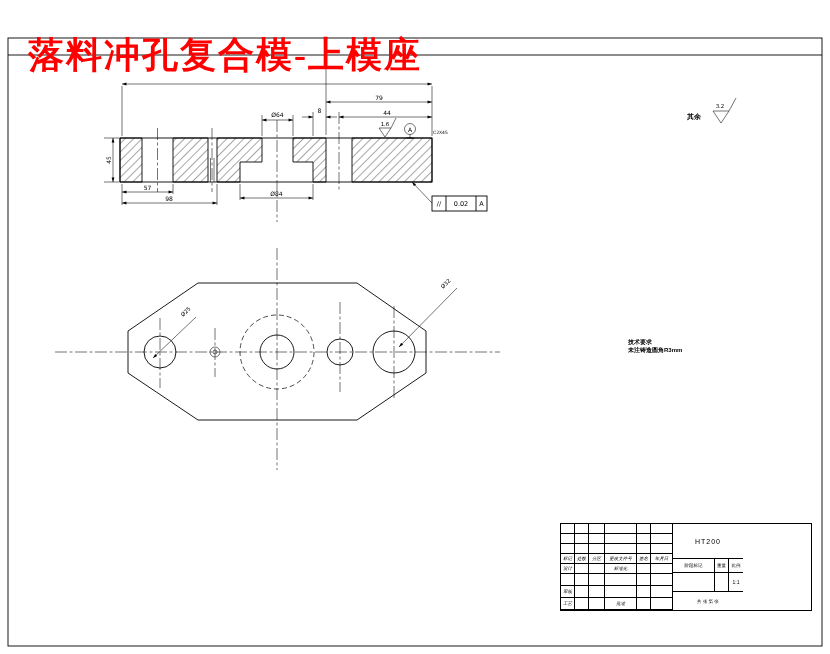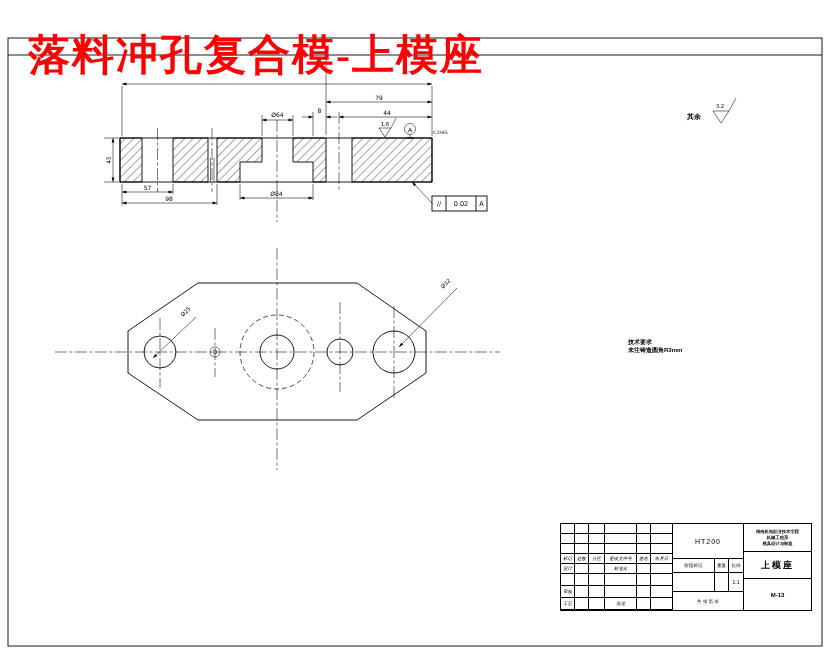--- a/index.html
+++ b/index.html
@@ -1,20 +1,20 @@
 <!DOCTYPE html>
 <html><head>
 <meta charset="utf-8">
 <style>
   html,body{margin:0;padding:0;background:#fff;}
   .sheet{position:relative;width:830px;height:654px;background:#ffffff;overflow:hidden;
          font-family:"Liberation Sans",sans-serif;}
   
   .dwg-title{position:absolute;left:28px;top:36px;width:470px;
-    font-family:"Liberation Serif",serif;font-weight:bold;font-size:42px;
+    font-family:"Liberation Serif",serif;font-weight:bold;font-size:36px;
     color:#ff0000;letter-spacing:2px;white-space:nowrap;z-index:5;line-height:38px;}
   
   .notes{position:absolute;left:628px;top:338px;font-size:6px;line-height:8px;
     color:#000;font-weight:bold;z-index:3;}
   
   svg.lines{position:absolute;left:0;top:0;z-index:1;}
   svg .ln{stroke:#000;fill:none;stroke-width:0.9;}
   svg .thin{stroke:#000;fill:none;stroke-width:0.55;}
   svg .cl{stroke:#000;fill:none;stroke-width:0.55;stroke-dasharray:12 2.5 3 2.5;}
   svg .hz{fill:url(#hp);stroke:#000;stroke-width:0.9;}
@@ -239,24 +239,15 @@
       <div class="cell bb" style="left:0;top:0;width:70px;height:35px;font-size:7px;letter-spacing:1px">HT200</div>
       <div class="cell bb br" style="left:0;top:35px;width:42px;height:14px">阶段标记</div>
       <div class="cell bb br" style="left:42px;top:35px;width:14px;height:14px">重量</div>
       <div class="cell bb" style="left:56px;top:35px;width:14px;height:14px">比例</div>
       <div class="cell bb br" style="left:0;top:49px;width:42px;height:19px"></div>
       <div class="cell bb br" style="left:42px;top:49px;width:14px;height:19px"></div>
       <div class="cell bb" style="left:56px;top:49px;width:14px;height:19px;font-size:5px">1:1</div>
       <div class="cell" style="left:0;top:68px;width:70px;height:18px">共 张 第 张</div>
     </div>
 
-    <div class="rblk">
-      <div class="cell bb" style="left:0;top:0;width:67px;height:28px;flex-direction:column;font-size:4.3px;line-height:6px;font-weight:bold">
-        <span>湖南机电职业技术学院</span>
-        <span>机械工程系</span>
-        <span>模具设计与制造</span>
-      </div>
-      <div class="cell bb" style="left:0;top:28px;width:67px;height:27px;font-size:9px;font-weight:bold;letter-spacing:2px">上模座</div>
-      <div class="cell" style="left:0;top:55px;width:67px;height:31px;font-size:6px;font-weight:bold">M-13</div>
-    </div>
   </div>
 
 </div>
 
 </body></html>

